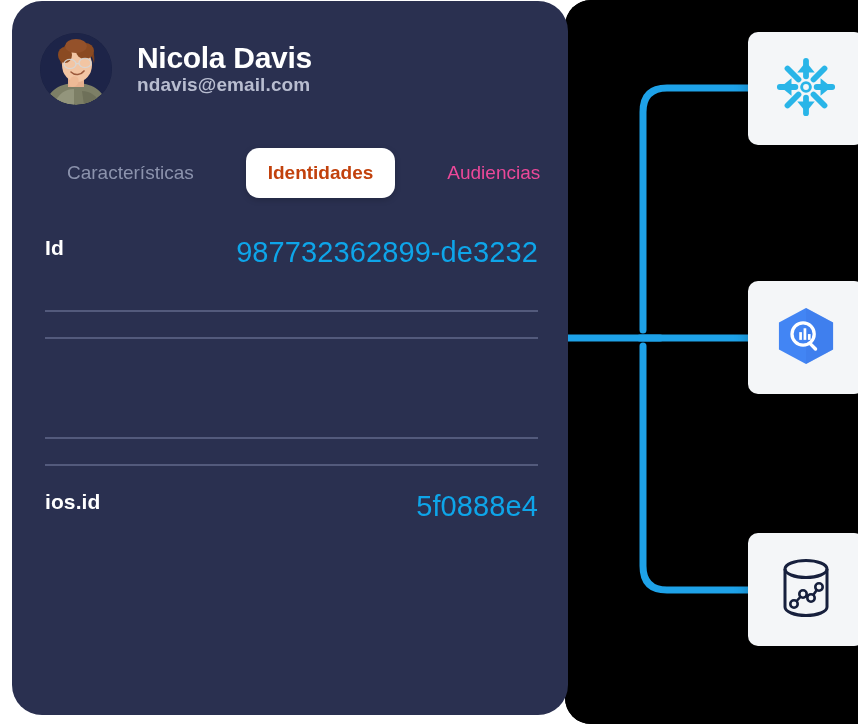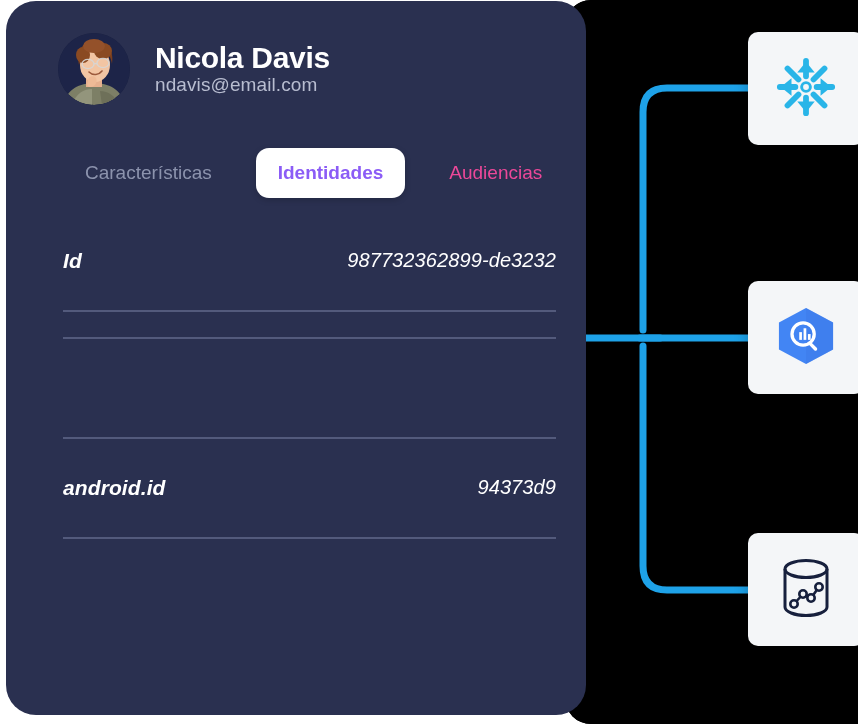--- a/index.html
+++ b/index.html
@@ -44,28 +44,27 @@
     left: 0;
     top: 0;
     width: 858px;
     height: 724px;
     pointer-events: none;
   }
 
   
   .profile-card {
     position: absolute;
-    left: 6px;
+    left: 12px;
     top: 1px;
     width: 556px;
     height: 714px;
     background: #2a3050;
     border-radius: 30px;
     overflow: hidden;
-    padding-left: 24px;
   }
 
   .card-header {
     display: flex;
     align-items: center;
     padding: 32px 0 0 28px;
   }
 
   .avatar {
     width: 72px;
@@ -87,77 +86,76 @@
   .person-name {
     color: #ffffff;
     font-size: 30px;
     font-weight: bold;
     letter-spacing: -0.3px;
     line-height: 1.08;
   }
   .person-email {
     color: #b8bdd0;
     font-size: 19px;
-    font-weight: normal;
+    font-weight: bold;
     letter-spacing: 0.1px;
   }
 
   
   .tabs {
     display: flex;
     align-items: center;
     margin-top: 43px;
     padding-left: 33px;
-    gap: 8px;
+    gap: 16px;
   }
   .tab {
     font-size: 19px;
     font-weight: bold;
     padding: 14px 22px;
     border-radius: 13px;
     white-space: nowrap;
   }
   .tab.inactive {
     color: #8c93ad;
     font-weight: normal;
   }
   .tab.faded {
     color: #ec4899;
     font-weight: normal;
   }
   .tab.active {
     background: #ffffff;
-    color: #8b5cf6;
+    color: #c2410c;
     font-weight: bold;
     box-shadow: 0 2px 6px rgba(0,0,0,0.18);
     margin-left: 14px;
     margin-right: 14px;
   }
 
   
   .rows {
     margin-top: 38px;
     padding: 0 30px 0 33px;
   }
   .row {
     display: flex;
-    align-items: center;
+    align-items: flex-start;
     justify-content: space-between;
     height: 49px;
-    font-style: italic;
   }
   .row-key {
     color: #ffffff;
     font-size: 21px;
     font-weight: bold;
     letter-spacing: 0.1px;
   }
   .row-val {
-    color: #ffffff;
-    font-size: 20px;
+    color: #0ea5e9;
+    font-size: 29px;
     font-weight: normal;
     letter-spacing: 0.1px;
   }
   .divider {
     height: 2px;
     background: #5b6284;
     opacity: 0.85;
     margin: 25px 0 24px 0;
   }
 
@@ -310,23 +308,23 @@
         <span class="row-val">987732362899-de3232</span>
       </div>
       <div class="divider"></div>
 
       <div class="divider"></div>
 
       <div class="row">
       </div>
       <div class="divider"></div>
 
+      <div class="divider"></div>
+
       <div class="row">
-        <span class="row-key">android.id</span>
-        <span class="row-val">94373d9</span>
-      </div>
-      <div class="divider"></div>
-
+        <span class="row-key">ios.id</span>
+        <span class="row-val">5f0888e4</span>
+      </div>
 
     </div>
   </div>
 
 </div>
 
 </body></html>

